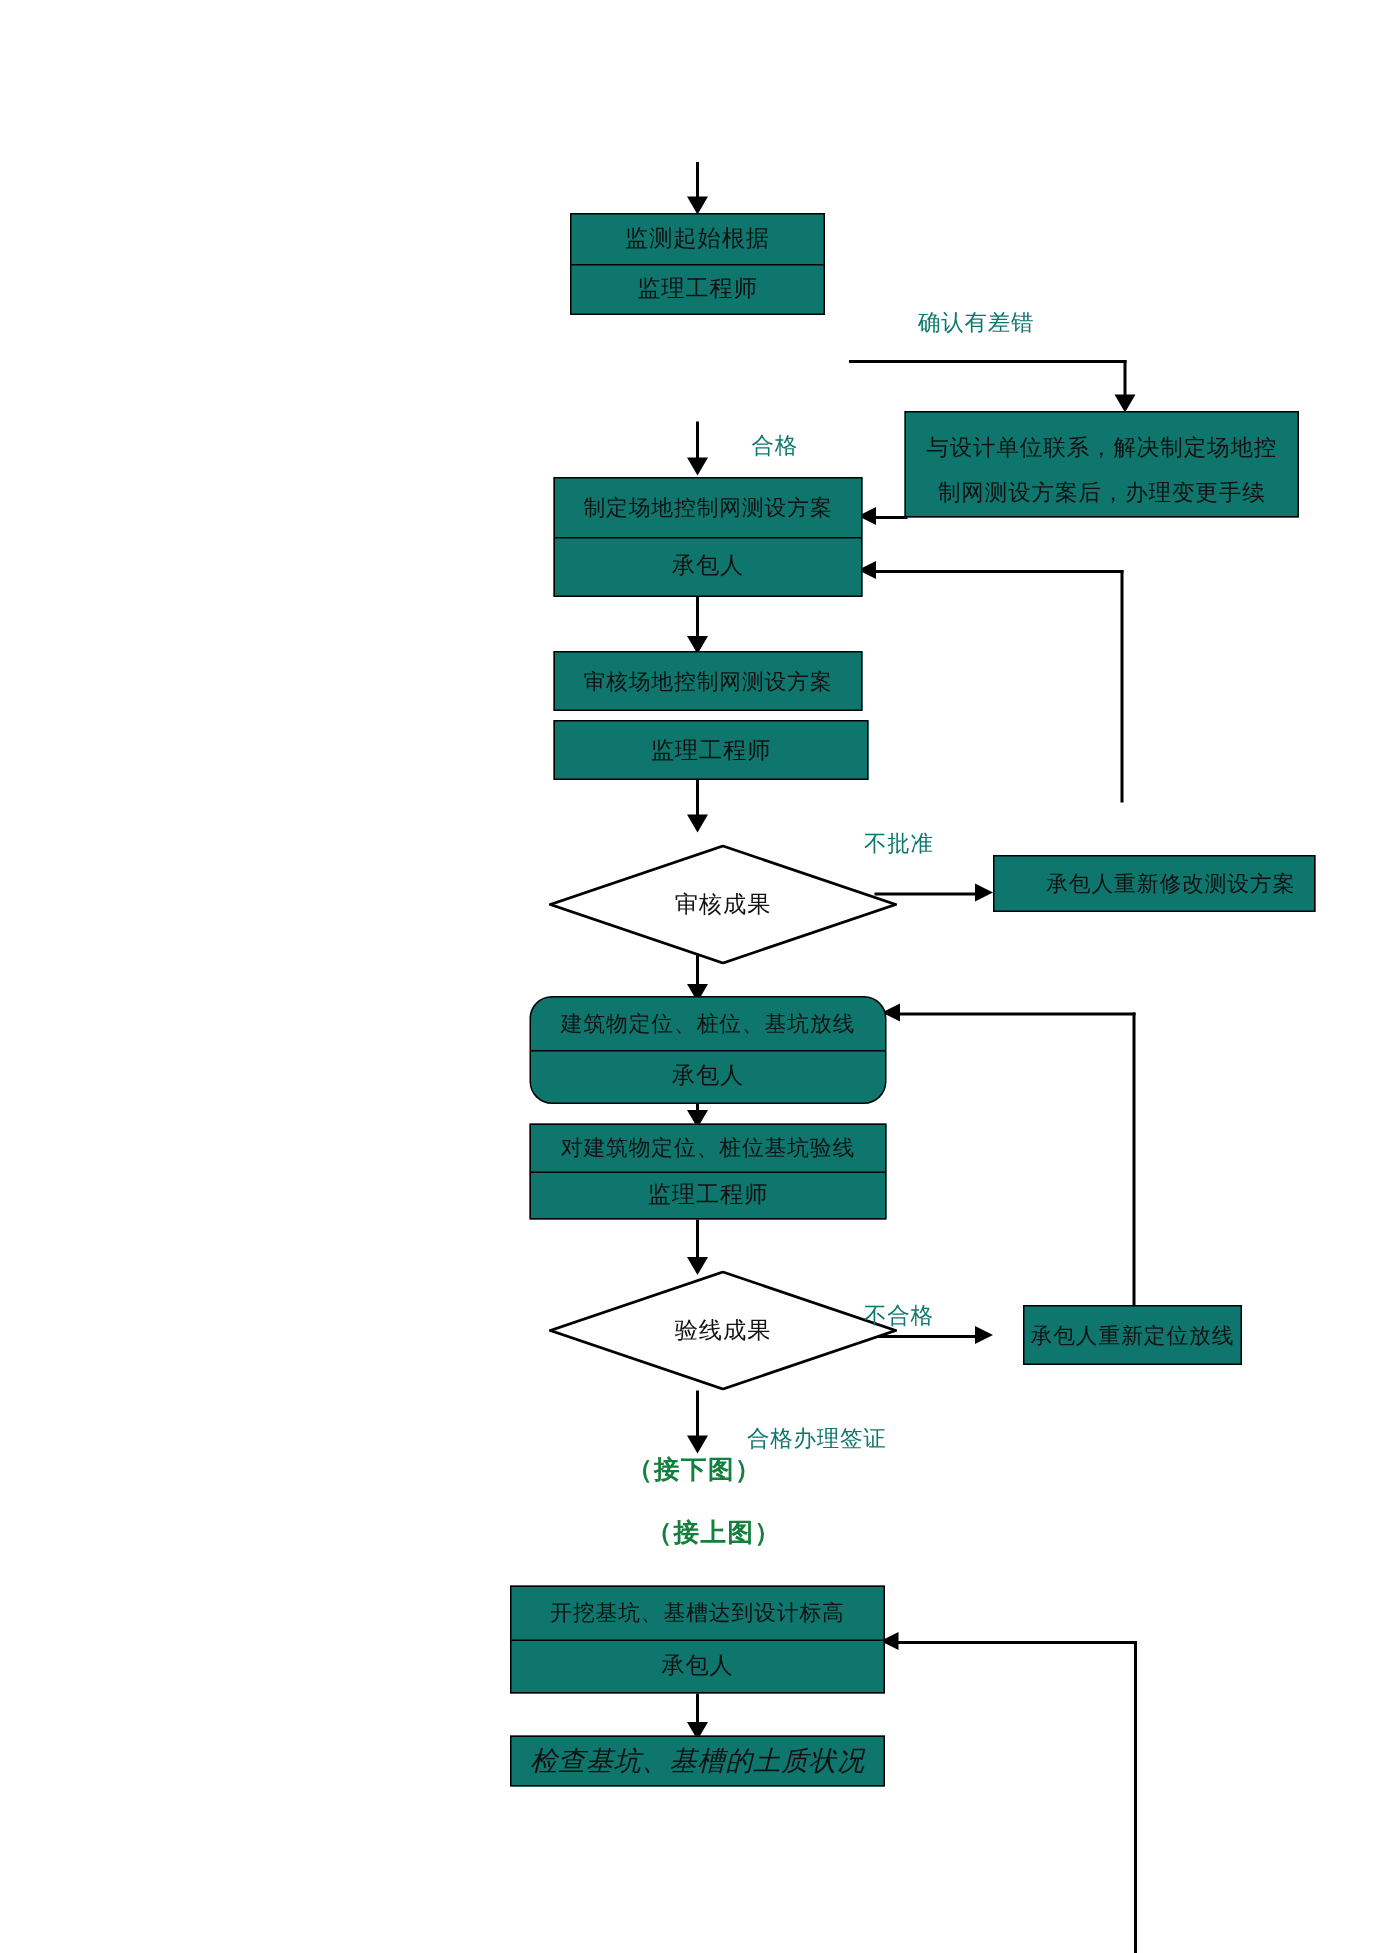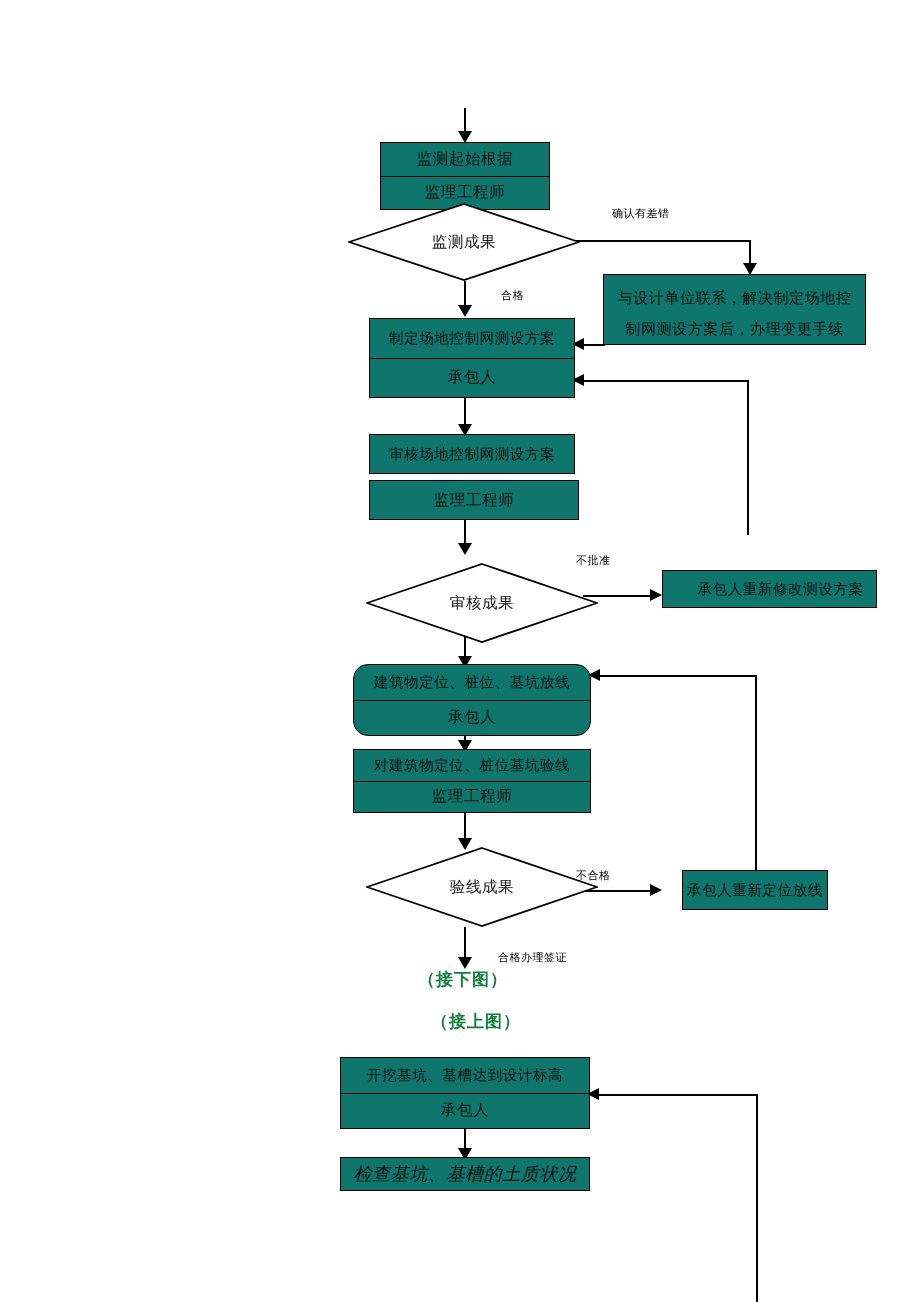--- a/index.html
+++ b/index.html
@@ -63,23 +63,23 @@
     align-items: center;
     justify-content: center;
     font-size: 15.5px;
     letter-spacing: 0.6px;
     color: #111111;
     white-space: nowrap;
   }
 
   .edge-label {
     position: absolute;
-    font-size: 11px;
+    font-size: 15px;
     letter-spacing: 0.5px;
-    color: #000000;
+    color: #0f766e;
     white-space: nowrap;
     z-index: 4;
   }
 
   .page-label {
     position: absolute;
     font-size: 17px;
     font-weight: bold;
     letter-spacing: 1px;
     color: #15803d;
@@ -128,26 +128,20 @@
   <div class="ah down" style="left:458px; top:131px;"></div>
 
   <div class="node" style="left:380px; top:142px; width:170px; height:68px;">
     <div class="row">监测起始根据</div>
     <div class="row">监理工程师</div>
   </div>
 
   <div class="ln v" style="left:464px; top:170px; height:28px;"></div>
   <div class="ah down" style="left:458px; top:190px;"></div>
 
-  <div class="diamond" style="left:348px; top:203px; width:232px; height:78px;">
-    <svg width="232" height="78" viewBox="0 0 232 78">
-      <polygon points="116,1 231,39 116,77 1,39" fill="#ffffff" stroke="#000000" stroke-width="1.8"></polygon>
-    </svg>
-    <div class="dlabel">监测成果</div>
-  </div>
 
   <div class="edge-label" style="left:612px; top:206px;">确认有差错</div>
   <div class="ln h" style="left:566px; top:240px; width:185px;"></div>
   <div class="ln v" style="left:749px; top:240px; height:32px;"></div>
   <div class="ah down" style="left:743px; top:263px;"></div>
 
   <div class="node clipped" style="left:603px; top:274px; width:263px; height:71px;">
     <div class="row" style="flex:0 0 46px; font-size:15px;">与设计单位联系，解决制定场地控</div>
     <div class="row clip" style="flex:0 0 25px; font-size:15px; border-top:none; padding-top:1px;">制网测设方案后，办理变更手续</div>
   </div>

